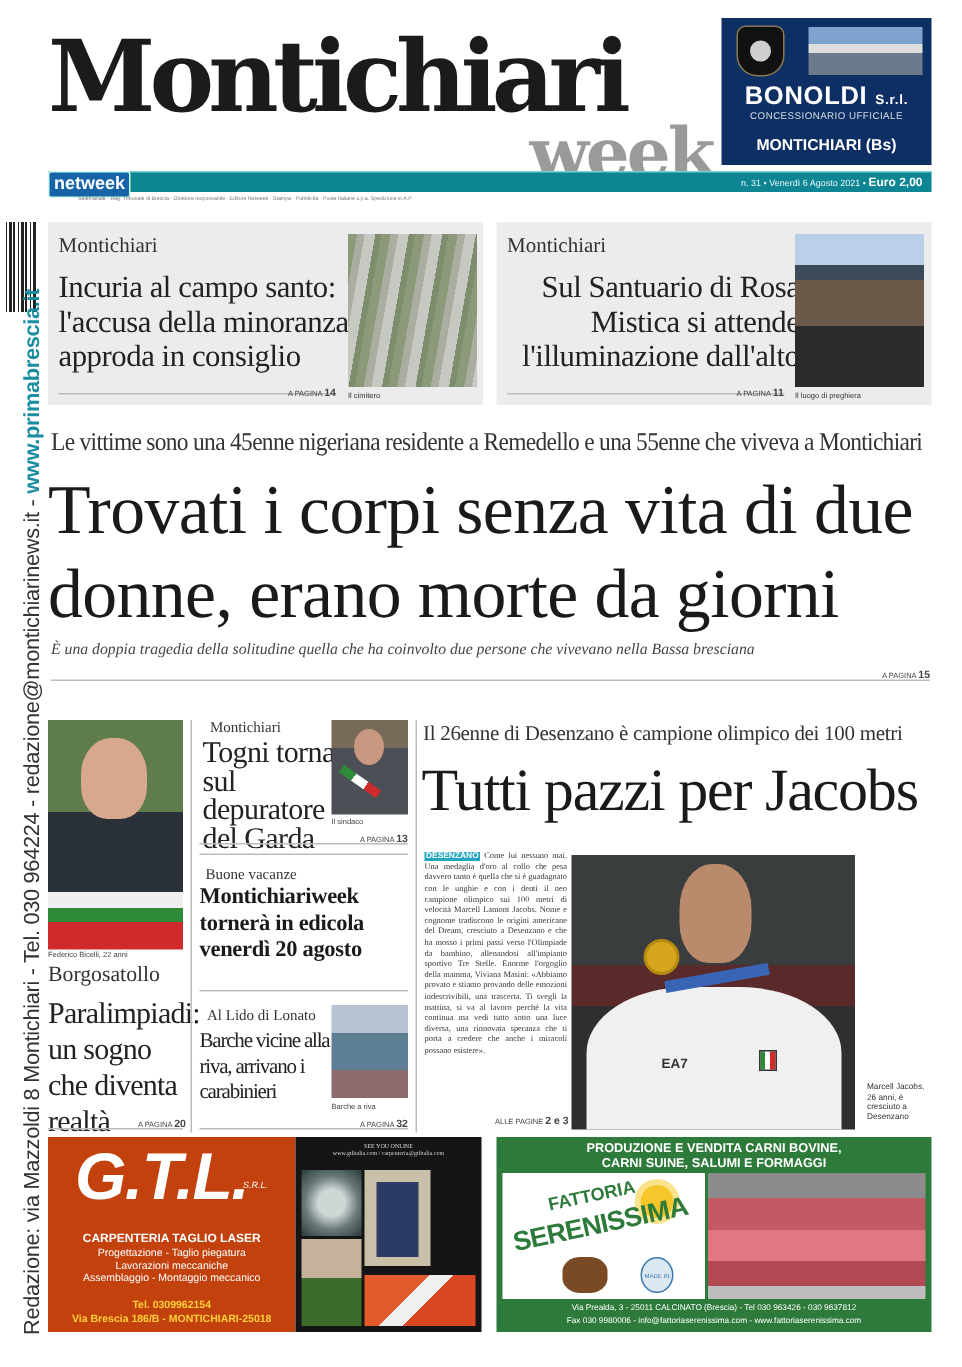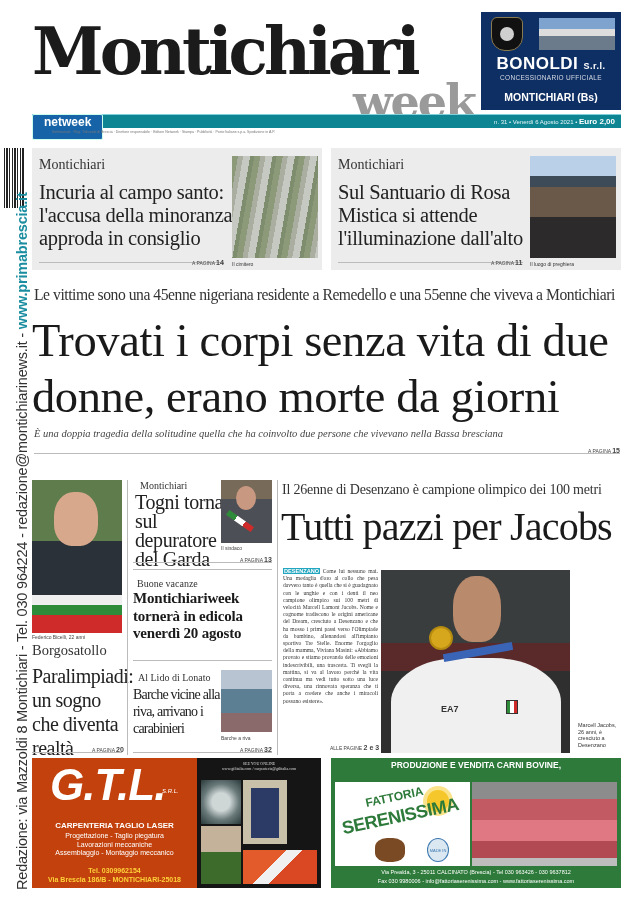--- a/index.html
+++ b/index.html
@@ -25,21 +25,21 @@
   .ad-logo::after { content: ""; position: absolute; left: 8px; top: 9px; width: 14px; height: 14px; border-radius: 50%; background: #cfcfcf; }
   .ad-building { position: absolute; left: 58px; top: 6px; width: 76px; height: 32px;
     background: linear-gradient(180deg, #7fa3cf 0 35%, #ddd 35% 55%, #6b7b8b 55% 100%); }
   .ad-brand { position: absolute; left: 0; right: 0; top: 42px; font-size: 17px; font-weight: bold; letter-spacing: 0.5px; }
   .ad-brand small { font-size: 9px; }
   .ad-sub { position: absolute; left: 0; right: 0; top: 62px; font-size: 6.5px; color: #d7dbe6; letter-spacing: 0.3px; }
   .ad-city { position: absolute; left: 0; right: 0; top: 79px; font-size: 10.5px; font-weight: bold; }
 
   
   .net-bar { position: absolute; left: 32px; top: 114px; width: 589px; height: 14px; background: #0d8593; border-top: 1px solid #7fd0da; }
-  .net-logo { position: absolute; left: 0; top: -1px; height: 26px; padding: 0 11px; background: #1663a8; color: #fff;
+  .net-logo { position: absolute; left: 0; top: -1px; height: 18px; padding: 0 3px; background: #1663a8; color: #fff;
     font-family: "Liberation Sans", sans-serif; font-weight: bold; font-size: 12px; line-height: 15px; border: 1px solid #cfe; border-radius: 2px; }
   .net-issue { position: absolute; right: 6px; top: 1px; font-family: "Liberation Sans", sans-serif; font-size: 6px; color: #e8f6f8; line-height: 12px; }
   .net-issue b { font-size: 8px; color: #fff; }
   .legal { position: absolute; left: 52px; top: 130px; width: 568px; height: 6px; font-size: 3.5px; color: #777;
     font-family: "Liberation Sans", sans-serif; white-space: nowrap; overflow: hidden; }
 
   
   .teaser { position: absolute; top: 148px; height: 122px; background: #ececec; }
   .teaser .kicker { position: absolute; left: 7px; top: 9px; font-size: 14px; color: #333; }
   .teaser .title { position: absolute; left: 7px; top: 33px; font-size: 20.5px; line-height: 23px; color: #222; letter-spacing: -0.3px; }
@@ -164,21 +164,21 @@
   <div class="kicker">Montichiari</div>
   <div class="title" style="width:200px;">Incuria al campo santo: l'accusa della minoranza approda in consiglio</div>
   <div class="rule" style="width:185px;"></div>
   <div class="pageref" style="left:160px;"><span>A PAGINA</span> <b>14</b></div>
   <div class="photo photo-cemetery" style="left:200px;"></div>
   <div class="caption" style="left:200px;">Il cimitero</div>
 </div>
 
 <div class="teaser" style="left:331px;width:290px;">
   <div class="kicker">Montichiari</div>
-  <div class="title" style="width:195px;">Sul Santuario di Rosa Mistica si attende l'illuminazione dall'alto</div>
+  <div class="title" style="width:195px;text-align:right;">Sul Santuario di Rosa Mistica si attende l'illuminazione dall'alto</div>
   <div class="rule" style="width:185px;"></div>
   <div class="pageref" style="left:160px;"><span>A PAGINA</span> <b>11</b></div>
   <div class="photo photo-santuario" style="left:199px;"></div>
   <div class="caption" style="left:199px;">Il luogo di preghiera</div>
 </div>
 
 <div class="over">Le vittime sono una 45enne nigeriana residente a Remedello e una 55enne che viveva a Montichiari</div>
 <div class="headline">Trovati i corpi senza vita di due donne, erano morte da giorni</div>
 <div class="standfirst">È una doppia tragedia della solitudine quella che ha coinvolto due persone che vivevano nella Bassa bresciana</div>
 <div class="main-rule"></div>
@@ -255,20 +255,21 @@
     <div class="gtl-img1"></div>
     <div class="gtl-img2"></div>
     <div class="gtl-img3"></div>
     <div class="gtl-img4"></div>
   </div>
 </div>
 
 <div class="ad-fattoria">
   <div class="fat-top">
     <div>PRODUZIONE E VENDITA CARNI BOVINE,</div>
+    <div>CARNI SUINE, SALUMI E FORMAGGI</div>
   </div>
   <div class="fat-white">
     <div class="fat-sun"></div>
     <div class="fat-name1">FATTORIA</div>
     <div class="fat-name2">SERENISSIMA</div>
     <div class="fat-cow"></div>
     <div class="fat-badge">MADE IN</div>
   </div>
   <div class="fat-meat"></div>
   <div class="fat-bottom">

